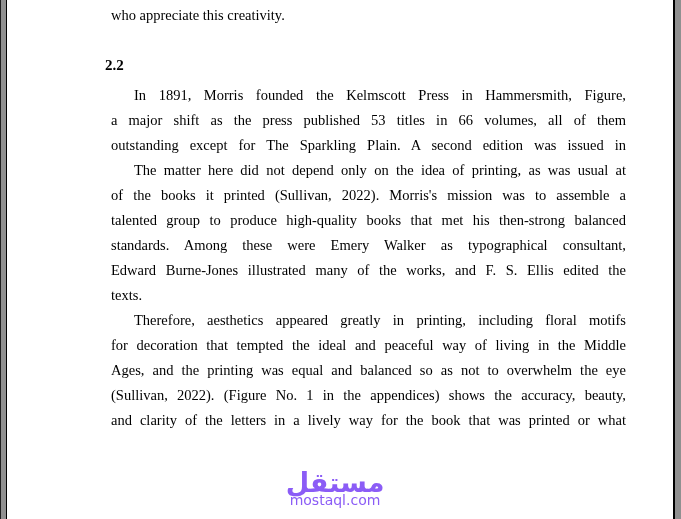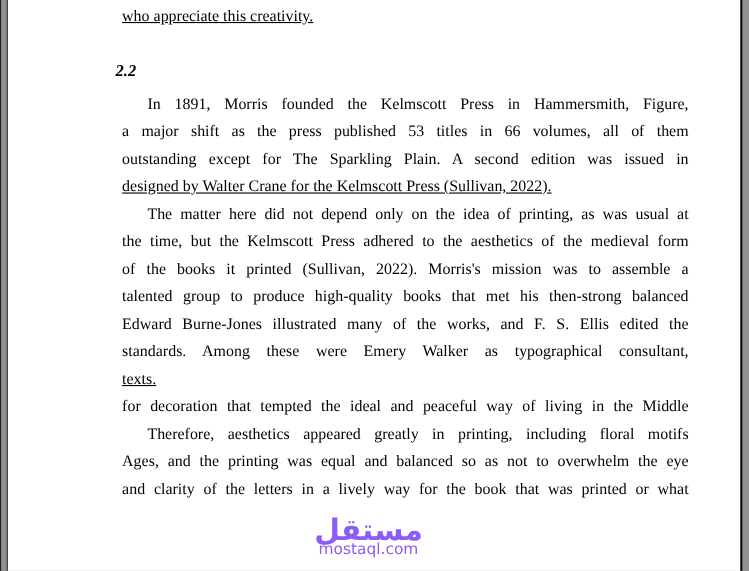--- a/index.html
+++ b/index.html
@@ -41,33 +41,31 @@
     z-index: 1;
   }
   .line {
     height: 25px;
     text-align: justify;
     text-align-last: justify;
     white-space: normal;
   }
   .line.end {
     text-align-last: left;
-    text-decoration: underline;
   }
   .line.indent {
     text-indent: 23px;
   }
   .heading {
     display: flex;
     height: 25px;
     line-height: 25px;
     margin: 25px 0 5px -6px;
     font-size: 15px;
     font-weight: bold;
-    font-style: italic;
   }
   .heading .num {
     width: 25px;
     flex: 0 0 25px;
   }
   .watermark {
     position: absolute;
     left: 268px; top: 468px;
     width: 120px;
     text-align: center;
@@ -106,35 +104,34 @@
       <div class="line end">who appreciate this creativity.</div>
 
       <div class="heading">
         <span class="num">2.2</span>
       </div>
 
       <div class="para">
         <div class="line indent">In 1891, Morris founded the Kelmscott Press in Hammersmith, Figure,</div>
         <div class="line">a major shift as the press published 53 titles in 66 volumes, all of them</div>
         <div class="line">outstanding except for The Sparkling Plain. A second edition was issued in</div>
-        <div class="line end">designed by Walter Crane for the Kelmscott Press (Sullivan, 2022).</div>
       </div>
 
       <div class="para">
         <div class="line indent">The matter here did not depend only on the idea of printing, as was usual at</div>
-        <div class="line">the time, but the Kelmscott Press adhered to the aesthetics of the medieval form</div>
         <div class="line">of the books it printed (Sullivan, 2022). Morris's mission was to assemble a</div>
         <div class="line">talented group to produce high-quality books that met his then-strong balanced</div>
+        <div class="line">standards. Among these were Emery Walker as typographical consultant,</div>
         <div class="line">Edward Burne-Jones illustrated many of the works, and F. S. Ellis edited the</div>
-        <div class="line">standards. Among these were Emery Walker as typographical consultant,</div>
         <div class="line end">texts.</div>
       </div>
 
       <div class="para">
+        <div class="line indent">Therefore, aesthetics appeared greatly in printing, including floral motifs</div>
         <div class="line">for decoration that tempted the ideal and peaceful way of living in the Middle</div>
-        <div class="line indent">Therefore, aesthetics appeared greatly in printing, including floral motifs</div>
         <div class="line">Ages, and the printing was equal and balanced so as not to overwhelm the eye</div>
+        <div class="line">(Sullivan, 2022). (Figure No. 1 in the appendices) shows the accuracy, beauty,</div>
         <div class="line">and clarity of the letters in a lively way for the book that was printed or what</div>
       </div>
 
     </div>
   </div>
 </div>
 
 </body></html>

